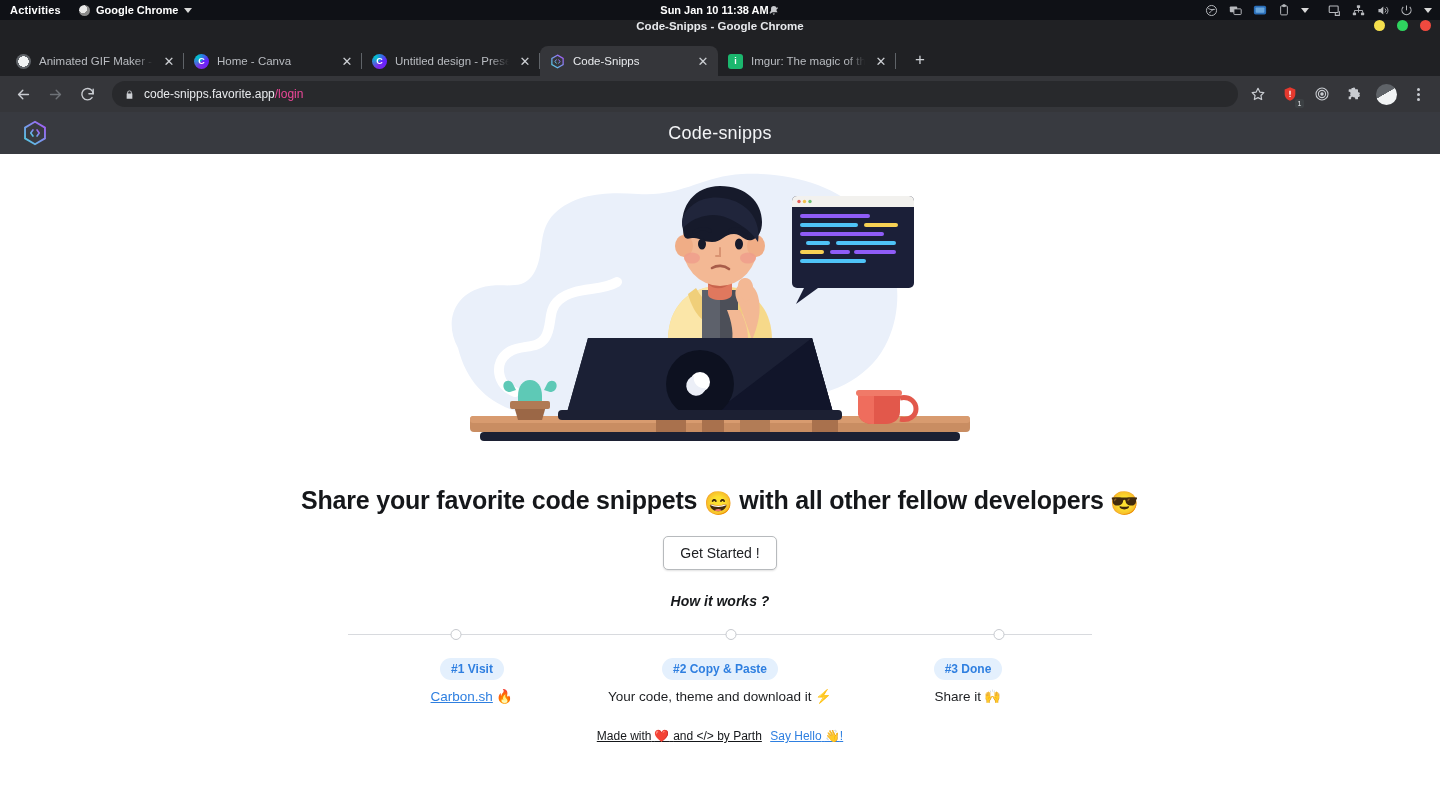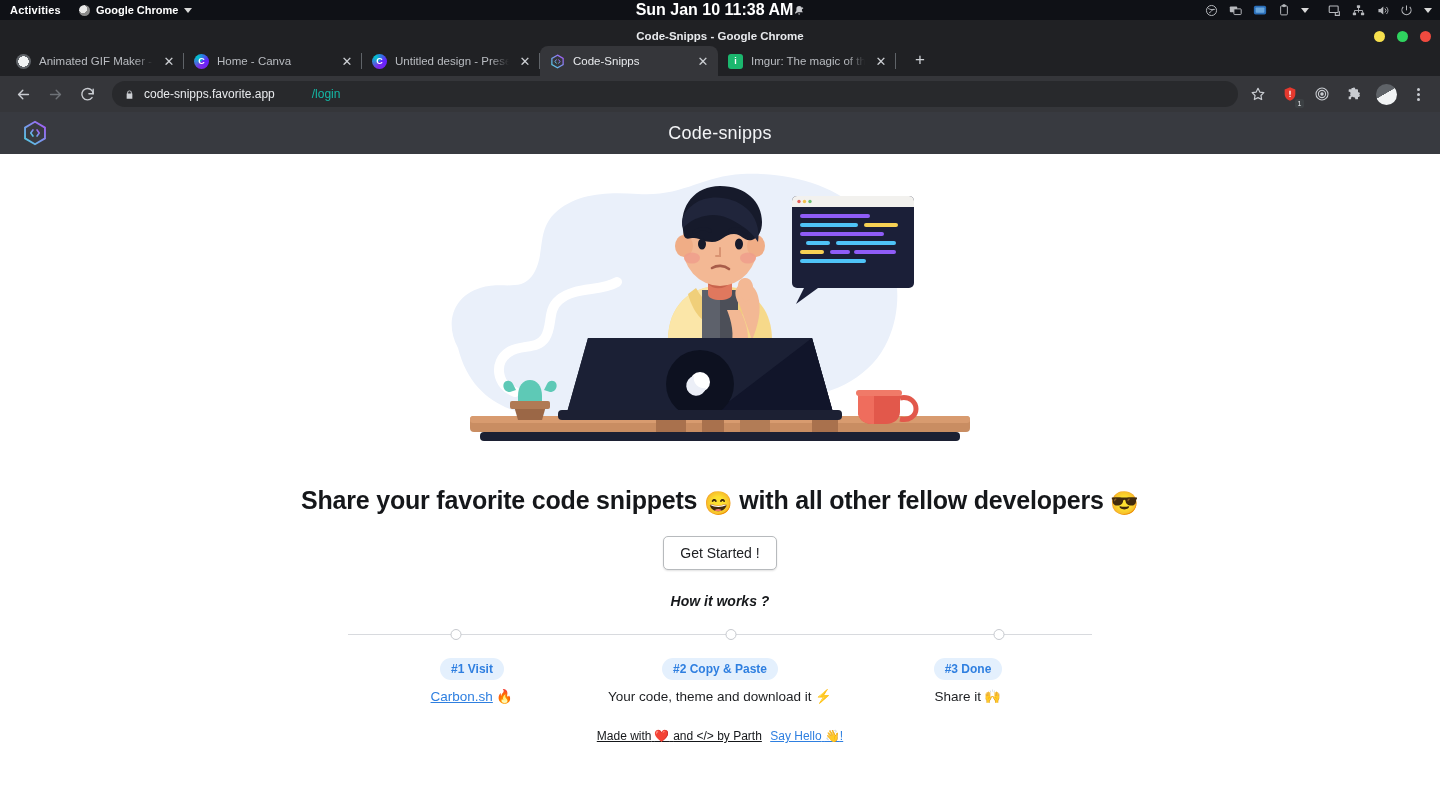--- a/index.html
+++ b/index.html
@@ -26,34 +26,34 @@
     background: radial-gradient(circle at 35% 35%, #e9e9e9 0 40%, #8a8a8a 41% 100%);
     display: inline-block;
   }
   .caret-down {
     width: 0; height: 0; border-left: 4px solid transparent;
     border-right: 4px solid transparent; border-top: 5px solid #d9d9d9;
   }
   .gnome-center {
     position: absolute; left: 50%; transform: translateX(-50%);
     display: flex; align-items: center; 
-    font-size: 16px; font-weight: bold;
+    font-size: 11px; font-weight: bold;
   }
   .gnome-right {
     position: absolute; right: 8px; display: flex; align-items: center; gap: 11px;
   }
   .tray-icon { opacity: .85; display: flex; align-items: center; }
   .tray-icon.blue svg { color: #3584e4; }
 
   
   .chrome-window { width: 100%; height: 790px; background: #35363a; }
 
   .title-bar {
     height: 22px; background: #202124;
-    display: flex; align-items: flex-end; justify-content: center;
+    display: flex; align-items: flex-start; justify-content: center;
     position: relative;
   }
   .title-bar-text { color: #e8eaed; font-size: 11.5px; font-weight: bold; }
   .win-controls {
     position: absolute; right: 9px; display: flex; align-items: center; gap: 12px;
   }
   .win-dot { width: 11px; height: 11px; border-radius: 50%; }
   .win-dot.min { background: #f6e04d; }
   .win-dot.max { background: #2fd45f; }
   .win-dot.close { background: #f04a3f; }
@@ -125,21 +125,21 @@
     color: #c9ccd1;
   }
   .nav-btn.disabled { color: #6e7277; }
   .omnibox {
     flex: 1; height: 26px; background: #28292c; border-radius: 13px;
     display: flex; align-items: center; gap: 9px;
     padding: 0 12px; margin: 0 6px 0 8px;
     color: #e8eaed; font-size: 12px;
   }
   .omnibox .url-host { color: #e8eaed; }
-  .omnibox .url-path { color: #14b8a6; margin-left: 37px; }
+  .omnibox .url-path { color: #ec4899; }
   .tb-icons { display: flex; align-items: center; gap: 8px; padding-right: 2px; }
   .tb-icon {
     width: 24px; height: 24px; position: relative;
     display: flex; align-items: center; justify-content: center;
     color: #c9ccd1;
   }
   .ext-badge {
     position: absolute; right: -2px; bottom: -2px;
     background: #3c4043; color: #e8eaed;
     font-size: 7px; line-height: 9px; min-width: 9px;

